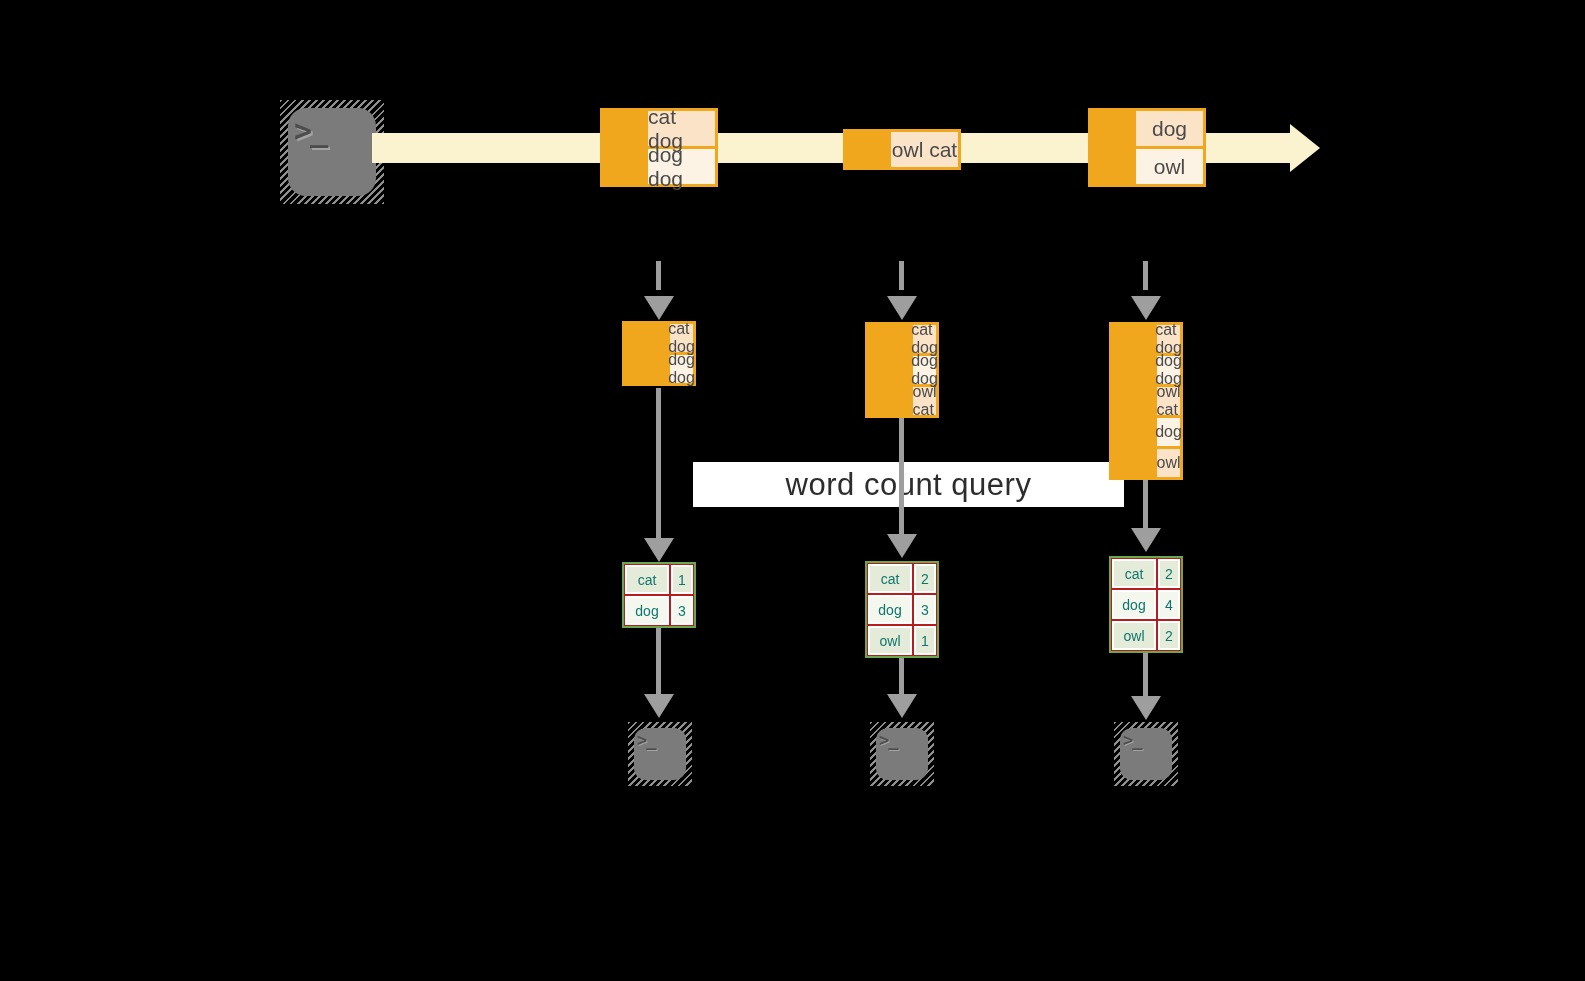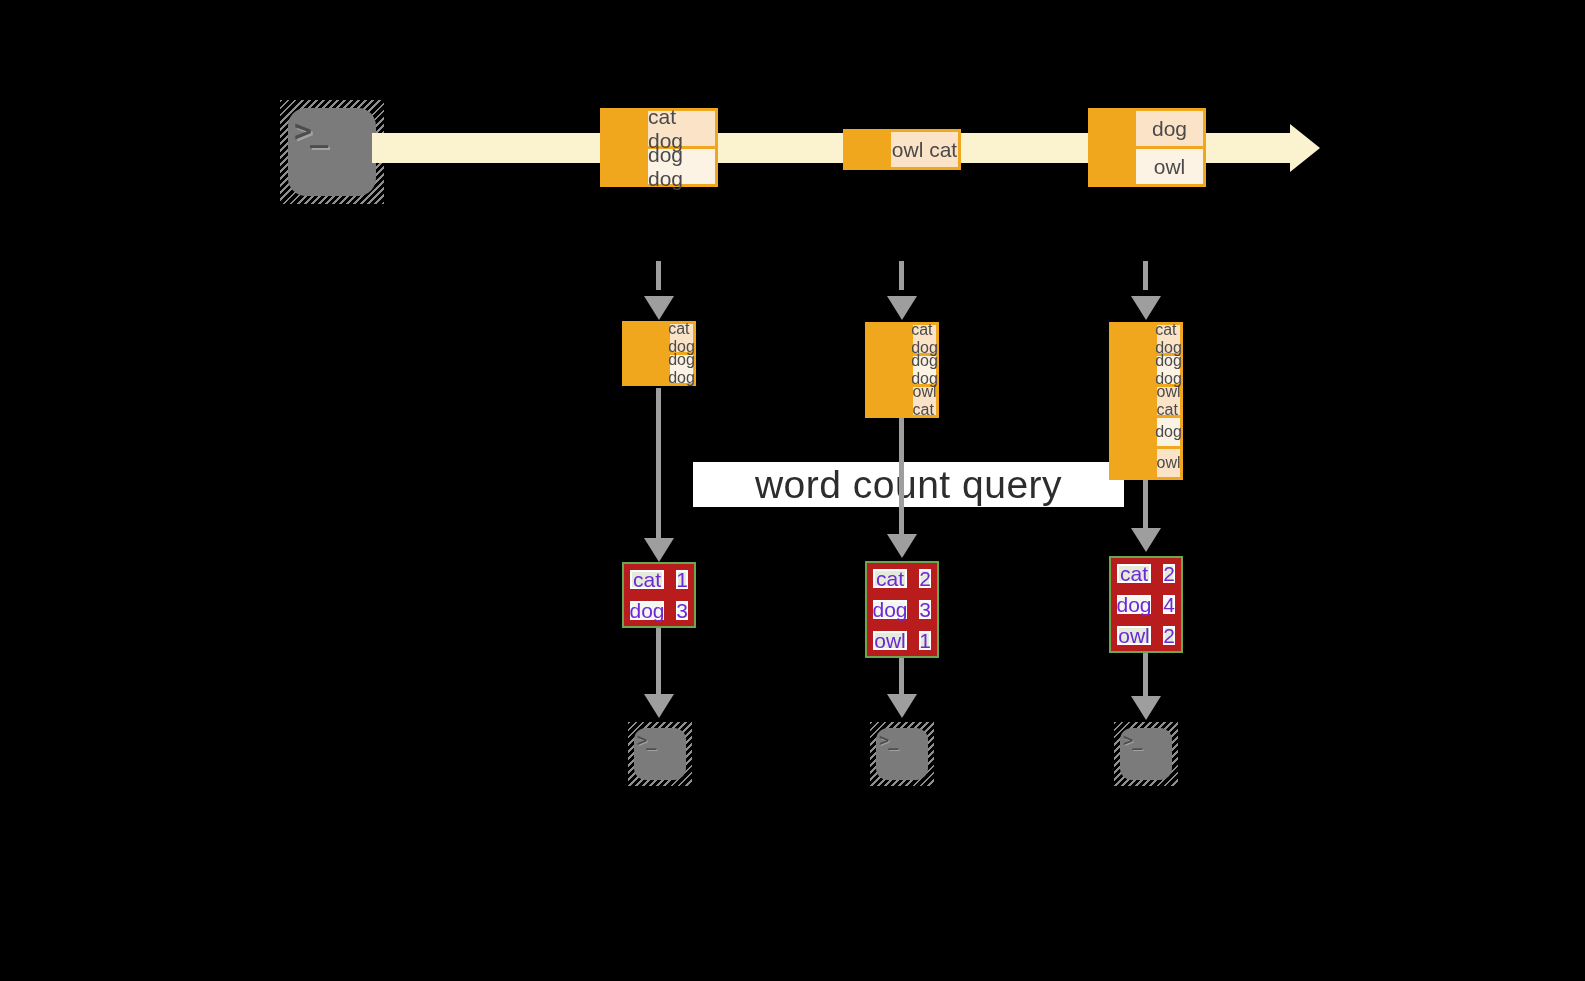--- a/index.html
+++ b/index.html
@@ -34,28 +34,28 @@
 
   
   .vline{position:absolute;width:5px;background:#9e9e9e;z-index:2;}
   .vhead{position:absolute;width:0;height:0;z-index:2;
         border-left:15px solid transparent;border-right:15px solid transparent;
         border-top:24px solid #9e9e9e;}
 
   
   .band{position:absolute;left:693px;top:462px;width:431px;height:45px;background:#ffffff;z-index:1;
         display:flex;align-items:center;justify-content:center;}
-  .band span{font-size:39px;color:#2d2d2d;letter-spacing:0.5px;}
+  .band span{font-size:31px;color:#2d2d2d;letter-spacing:0.5px;}
 
   
   .gtable{position:absolute;z-index:3;border:2px solid #6aa84f;background:#6aa84f;
         display:grid;grid-template-columns:46px 24px;box-sizing:border-box;}
-  .gcell{height:31px;box-sizing:border-box;border:6px solid #b91c1c;
+  .gcell{height:31px;box-sizing:border-box;border:1px solid #b91c1c;
         box-shadow:inset 0 0 0 2px #ffffff;display:flex;align-items:center;justify-content:center;
-        font-size:21px;color:#6d28d9;}
+        font-size:14px;color:#0f766e;}
   .ga{background:#e4ecd9;}
   .gb{background:#f3f7ee;}
 </style>
 </head>
 <body>
 
 <div id="canvas">
 
   <div class="term big" style="left:280px;top:100px;width:104px;height:104px;">
     <div class="screen"></div>

